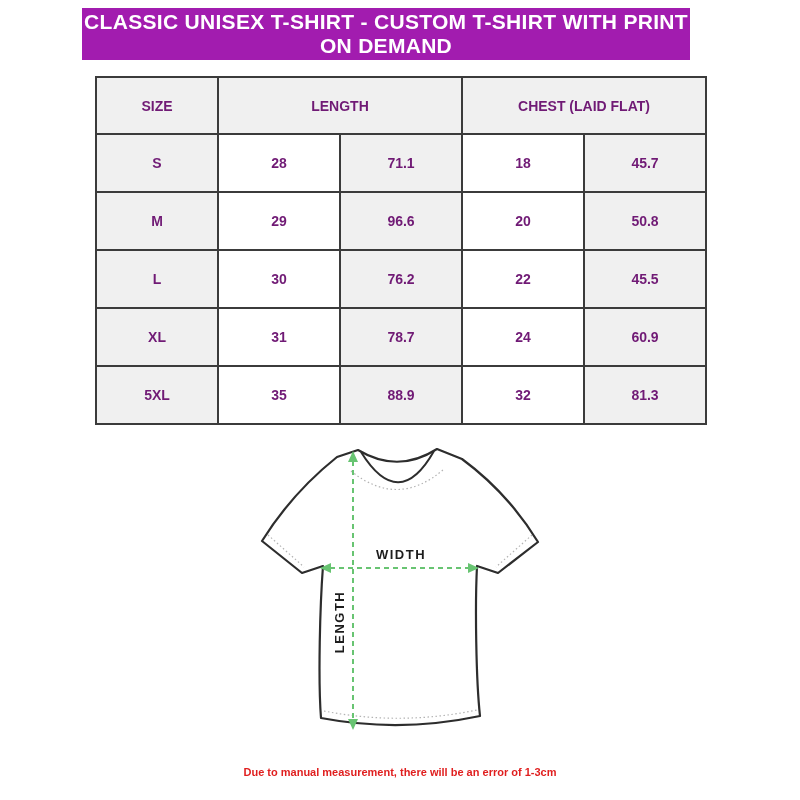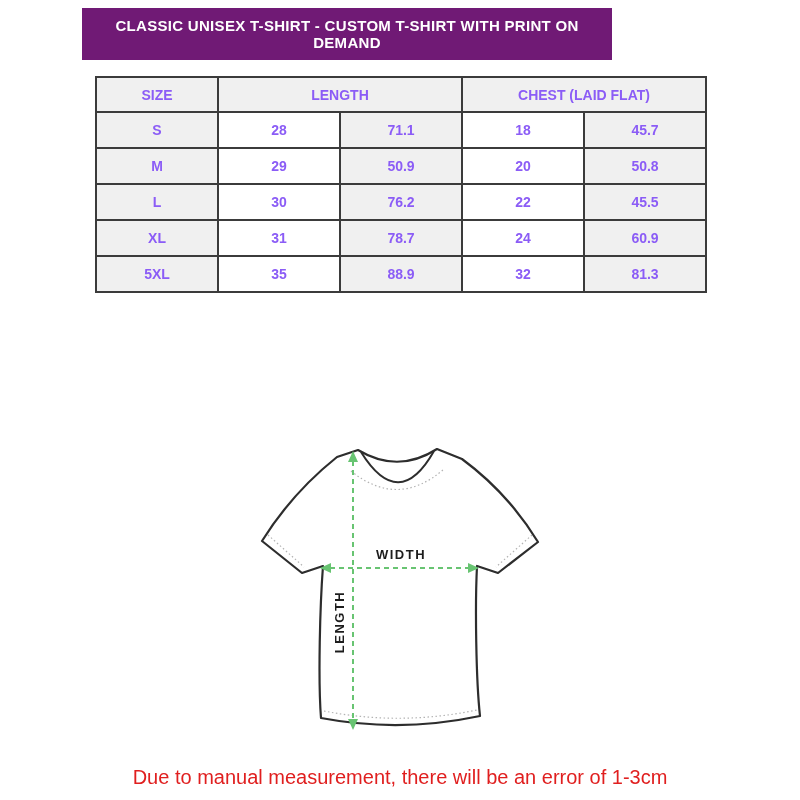--- a/index.html
+++ b/index.html
@@ -1,51 +1,51 @@
 <!DOCTYPE html>
 <html><head>
 <meta charset="utf-8">
 <style>
   html,body { margin:0; padding:0; }
   body {
     width:800px; height:800px; background:#ffffff; position:relative;
     font-family:"Liberation Sans", sans-serif; overflow:hidden;
   }
   .banner {
-    position:absolute; left:82px; top:8px; width:530px; height:52px;
-    background:#701a75; color:#ffffff;
+    position:absolute; left:82px; top:8px; width:608px; height:52px;
+    background:#a21caf; color:#ffffff;
     display:flex; align-items:center; justify-content:center;
-    font-weight:bold; font-size:15px; letter-spacing:0.3px; text-align:center;
+    font-weight:bold; font-size:21px; letter-spacing:0.3px; text-align:center;
   }
   table.size-chart {
     position:absolute; left:95px; top:76px; width:612px;
     border-collapse:collapse; table-layout:fixed;
   }
   .size-chart th, .size-chart td {
     border:2px solid #3b3b3b; text-align:center; vertical-align:middle;
-    font-weight:bold; color:#8b5cf6; padding:0;
+    font-weight:bold; color:#701a75; padding:11px;
   }
   .size-chart th { height:33px; font-size:14px; background:#f0f0f0; }
   .size-chart td { height:34px; font-size:14px; background:#ffffff; }
   .size-chart td.g { background:#f0f0f0; }
   .diagram {
     position:absolute; left:240px; top:435px; width:320px; height:320px;
   }
   .diagram text {
     font-family:"Liberation Sans", sans-serif; font-weight:bold;
     font-size:13px; fill:#1d1d1d; letter-spacing:1.5px;
   }
   .green-dash { stroke:#68c472; stroke-width:2; stroke-dasharray:5 4; fill:none; }
   .green-fill { fill:#68c472; stroke:none; }
   .stitch { stroke:#b3b3b3; stroke-width:1.2; stroke-dasharray:1.5 2.5; fill:none; }
   .outline { fill:#ffffff; stroke:#2d2d2d; stroke-width:2.2; stroke-linejoin:round; }
   .outline2 { fill:none; stroke:#2d2d2d; stroke-width:2; }
   .note {
     position:absolute; left:0; top:766px; width:800px; text-align:center;
-    color:#e01f1f; font-weight:normal; font-size:20px;
+    color:#e01f1f; font-weight:bold; font-size:11px;
   }
 </style>
 </head>
 <body>
 
 <div class="banner">CLASSIC UNISEX T-SHIRT - CUSTOM T-SHIRT WITH PRINT ON DEMAND</div>
 
 <table class="size-chart">
   <colgroup>
     <col style="width:20%">
@@ -65,21 +65,21 @@
     <tr>
       <td class="g">S</td>
       <td>28</td>
       <td class="g">71.1</td>
       <td>18</td>
       <td class="g">45.7</td>
     </tr>
     <tr>
       <td class="g">M</td>
       <td>29</td>
-      <td class="g">50.9</td>
+      <td class="g">96.6</td>
       <td>20</td>
       <td class="g">50.8</td>
     </tr>
     <tr>
       <td class="g">L</td>
       <td>30</td>
       <td class="g">76.2</td>
       <td>22</td>
       <td class="g">45.5</td>
     </tr>

